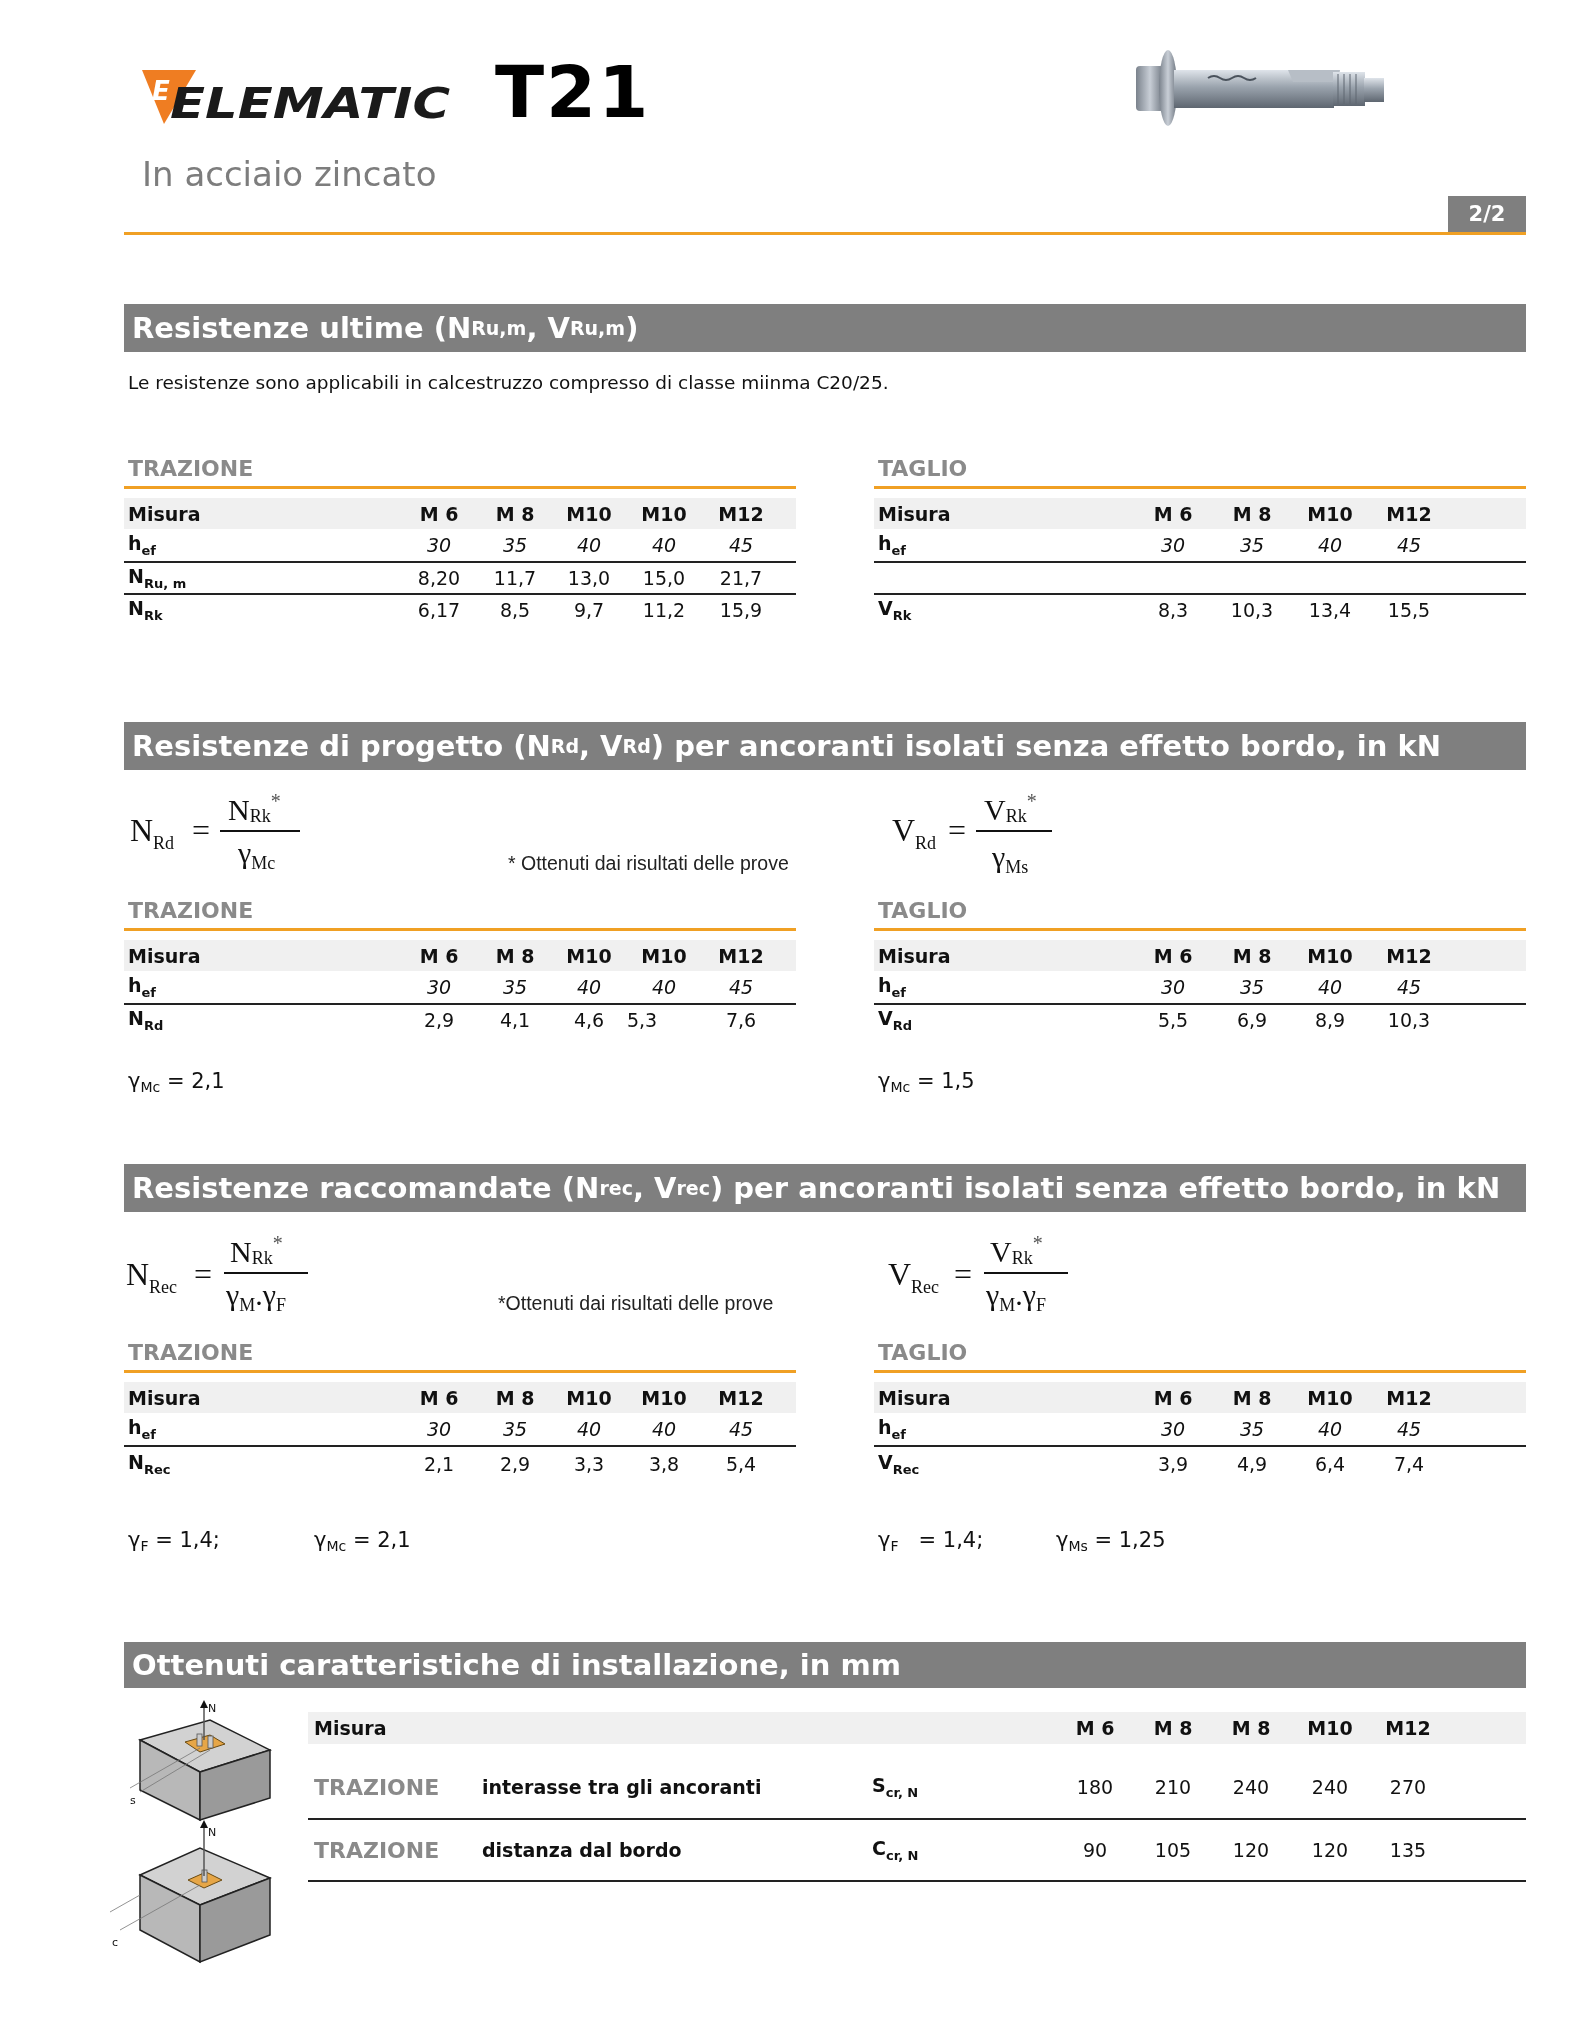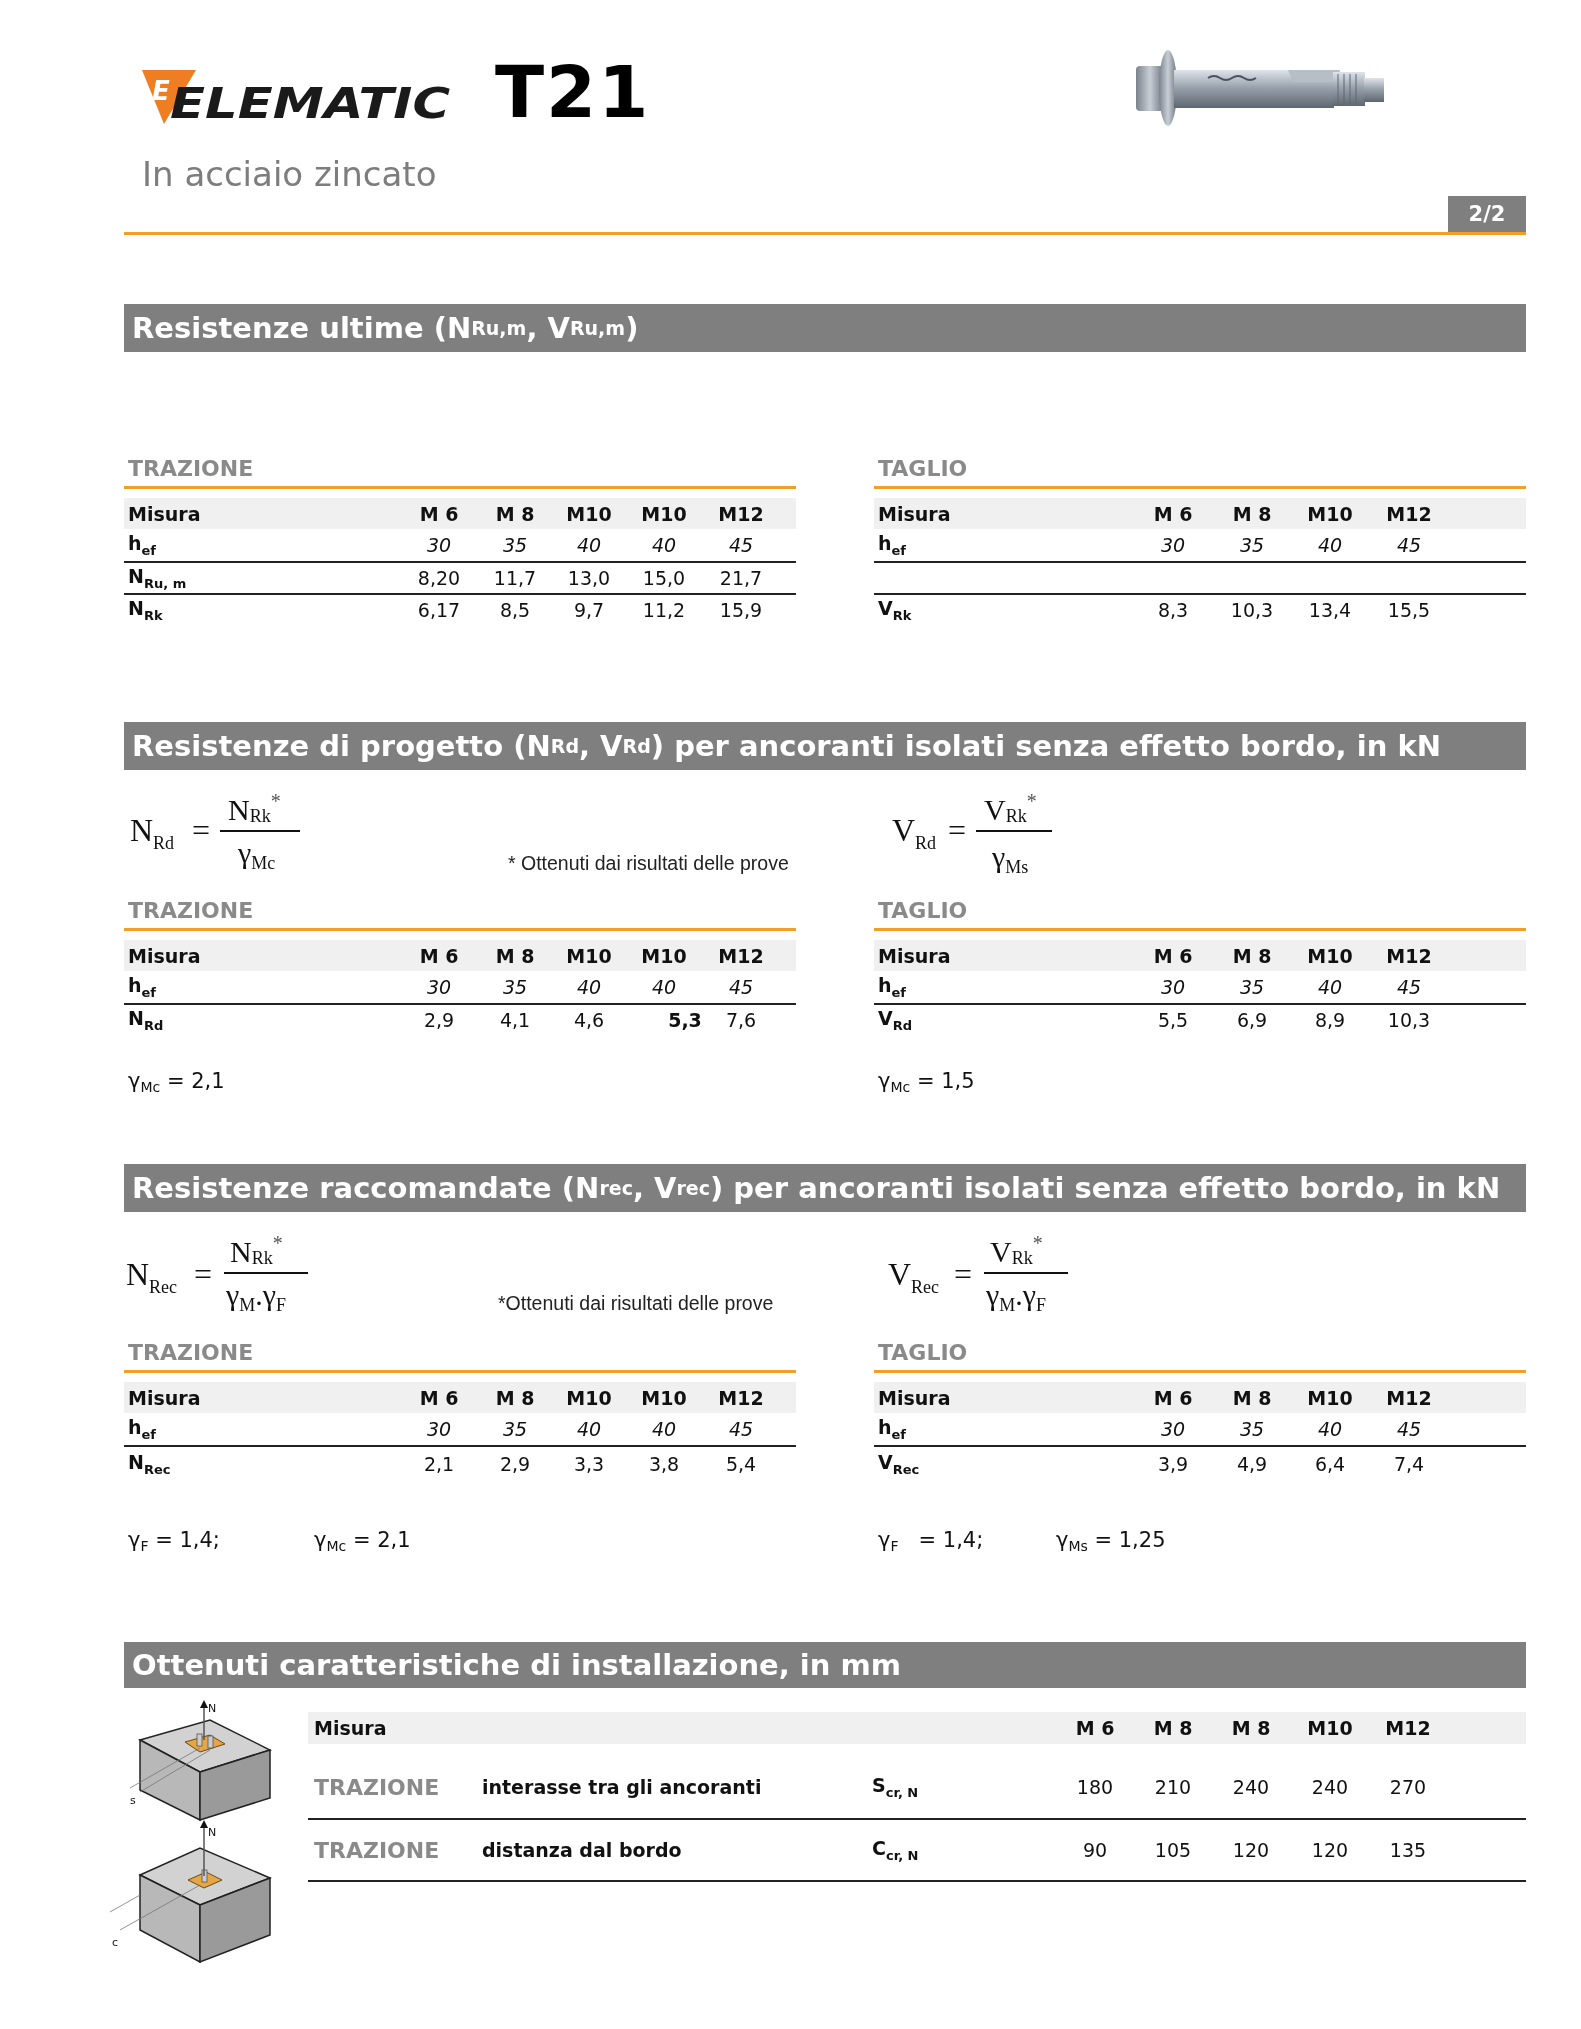--- a/index.html
+++ b/index.html
@@ -102,20 +102,21 @@
 <div class="abs header-rule"></div>
 
 <div class="abs section-bar" style="top:304px;">
   <span>Resistenze ultime (N</span>
     <sub>Ru,m</sub>
     <span>, V</span>
     <sub>Ru,m</sub>
     <span>)</span>
 </div>
 <div class="abs intro">
+  <div>Le resistenze sono applicabili in calcestruzzo compresso di classe miinma C20/25.</div>
 </div>
 
 <div class="tbl" style="left:124px; top:456px; width:672px; height:180px;">
   <div class="tbl-title">TRAZIONE</div>
   <div class="tbl-orange" style="width:672px;"></div>
   <div class="tbl-row head" style="top:42px; width:672px;">
     <span class="lbl">Misura</span>
     <span class="cell" style="left:280px;">M 6</span>
     <span class="cell" style="left:356px;">M 8</span>
     <span class="cell" style="left:430px;">M10</span>
@@ -221,21 +222,21 @@
     <span class="cell" style="left:430px;">40</span>
     <span class="cell" style="left:505px;">40</span>
     <span class="cell" style="left:582px;">45</span>
   </div>
   <div class="tbl-line" style="top:105px; width:672px;"></div>
   <div class="tbl-row" style="top:106px; width:672px;">
     <span class="lbl bold"><span>N</span><sub>Rd</sub></span>
     <span class="cell" style="left:280px;">2,9</span>
     <span class="cell" style="left:356px;">4,1</span>
     <span class="cell" style="left:430px;">4,6</span>
-    <span class="cell" style="left:526px;font-weight:bold;">5,3</span>
+    <span class="cell" style="left:483px;">5,3</span>
     <span class="cell" style="left:582px;">7,6</span>
   </div>
 </div>
 <div class="gamma" style="left:128px; top:1069px;"><span>γ</span><sub>Mc</sub><span> = 2,1</span></div>
 
 <div class="tbl" style="left:874px; top:898px; width:652px; height:140px;">
   <div class="tbl-title">TAGLIO</div>
   <div class="tbl-orange" style="width:652px;"></div>
   <div class="tbl-row head" style="top:42px; width:652px;">
     <span class="lbl">Misura</span>

